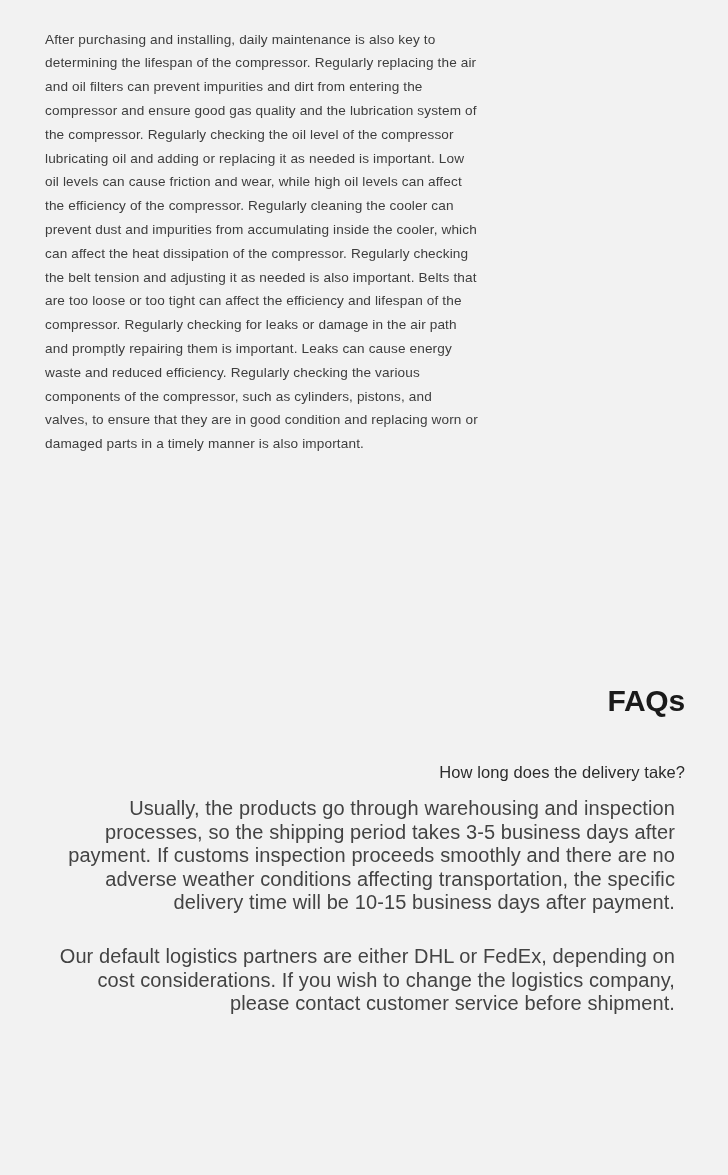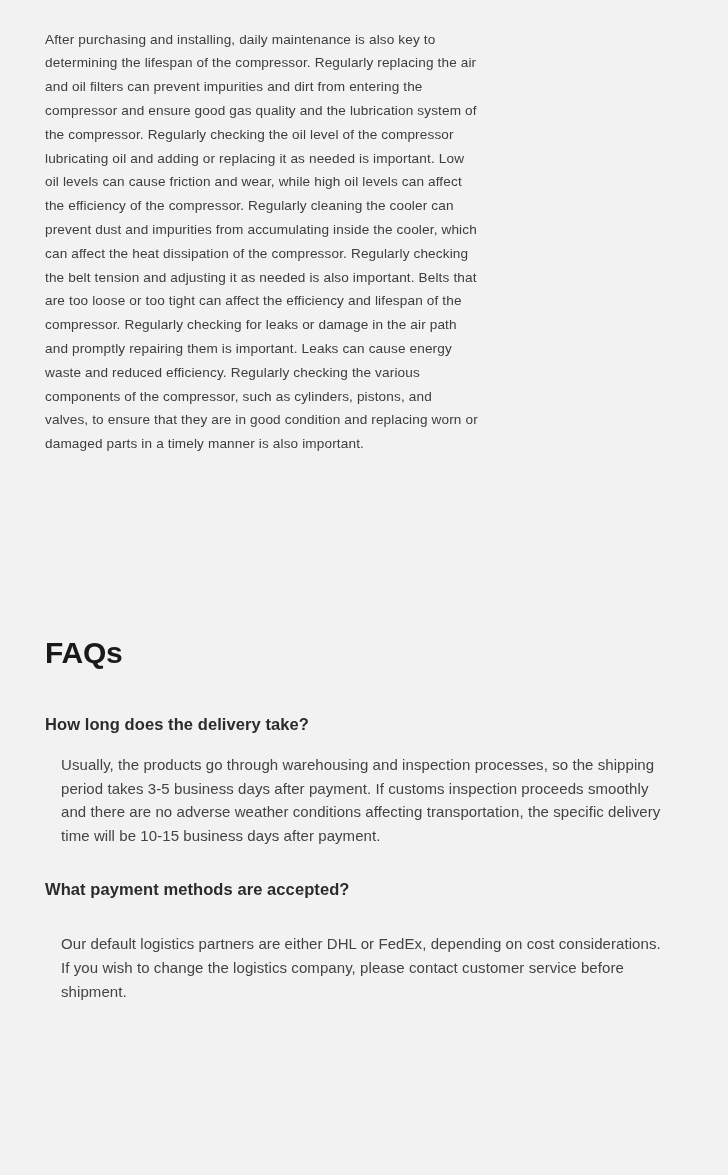--- a/index.html
+++ b/index.html
@@ -26,67 +26,67 @@
     top: 14px;
     width: 434px;
     font-size: 13.6px;
     line-height: 23.8px;
     color: #3d3d3d;
     letter-spacing: 0.01em;
   }
   .faq-section {
     position: absolute;
     left: 45px;
-    top: 636px;
+    top: 684px;
     width: 640px;
+    text-align: right;
   }
   .faq-title {
     font-size: 30px;
     font-weight: bold;
     color: #1a1a1a;
     margin: 0 0 42px 0;
     letter-spacing: -0.2px;
     line-height: 34px;
   }
   .faq-item {
     margin-bottom: 30px;
   }
   .faq-q {
     font-size: 16.5px;
-    font-weight: bold;
+    font-weight: normal;
     color: #2b2b2b;
     margin: 0 0 12px 0;
     line-height: 25px;
     letter-spacing: 0.005em;
   }
   .faq-a {
-    font-size: 15px;
+    font-size: 20px;
     line-height: 23.6px;
     color: #434343;
-    margin: 16px;
+    margin: 10px;
     letter-spacing: 0.005em;
   }
 </style>
 </head>
 <body>
 
 <div class="page">
 
   <p class="intro">After purchasing and installing, daily maintenance is also key to determining the lifespan of the compressor. Regularly replacing the air and oil filters can prevent impurities and dirt from entering the compressor and ensure good gas quality and the lubrication system of the compressor. Regularly checking the oil level of the compressor lubricating oil and adding or replacing it as needed is important. Low oil levels can cause friction and wear, while high oil levels can affect the efficiency of the compressor. Regularly cleaning the cooler can prevent dust and impurities from accumulating inside the cooler, which can affect the heat dissipation of the compressor. Regularly checking the belt tension and adjusting it as needed is also important. Belts that are too loose or too tight can affect the efficiency and lifespan of the compressor. Regularly checking for leaks or damage in the air path and promptly repairing them is important. Leaks can cause energy waste and reduced efficiency. Regularly checking the various components of the compressor, such as cylinders, pistons, and valves, to ensure that they are in good condition and replacing worn or damaged parts in a timely manner is also important.</p>
 
   <div class="faq-section">
     <h2 class="faq-title">FAQs</h2>
 
     <div class="faq-item">
       <h3 class="faq-q">How long does the delivery take?</h3>
       <p class="faq-a">Usually, the products go through warehousing and inspection processes, so the shipping period takes 3-5 business days after payment. If customs inspection proceeds smoothly and there are no adverse weather conditions affecting transportation, the specific delivery time will be 10-15 business days after payment.</p>
     </div>
 
     <div class="faq-item">
-      <h3 class="faq-q">What payment methods are accepted?</h3>
     </div>
 
     <div class="faq-item">
       <p class="faq-a">Our default logistics partners are either DHL or FedEx, depending on cost considerations. If you wish to change the logistics company, please contact customer service before shipment.</p>
     </div>
   </div>
 
 </div>
 
 </body></html>

